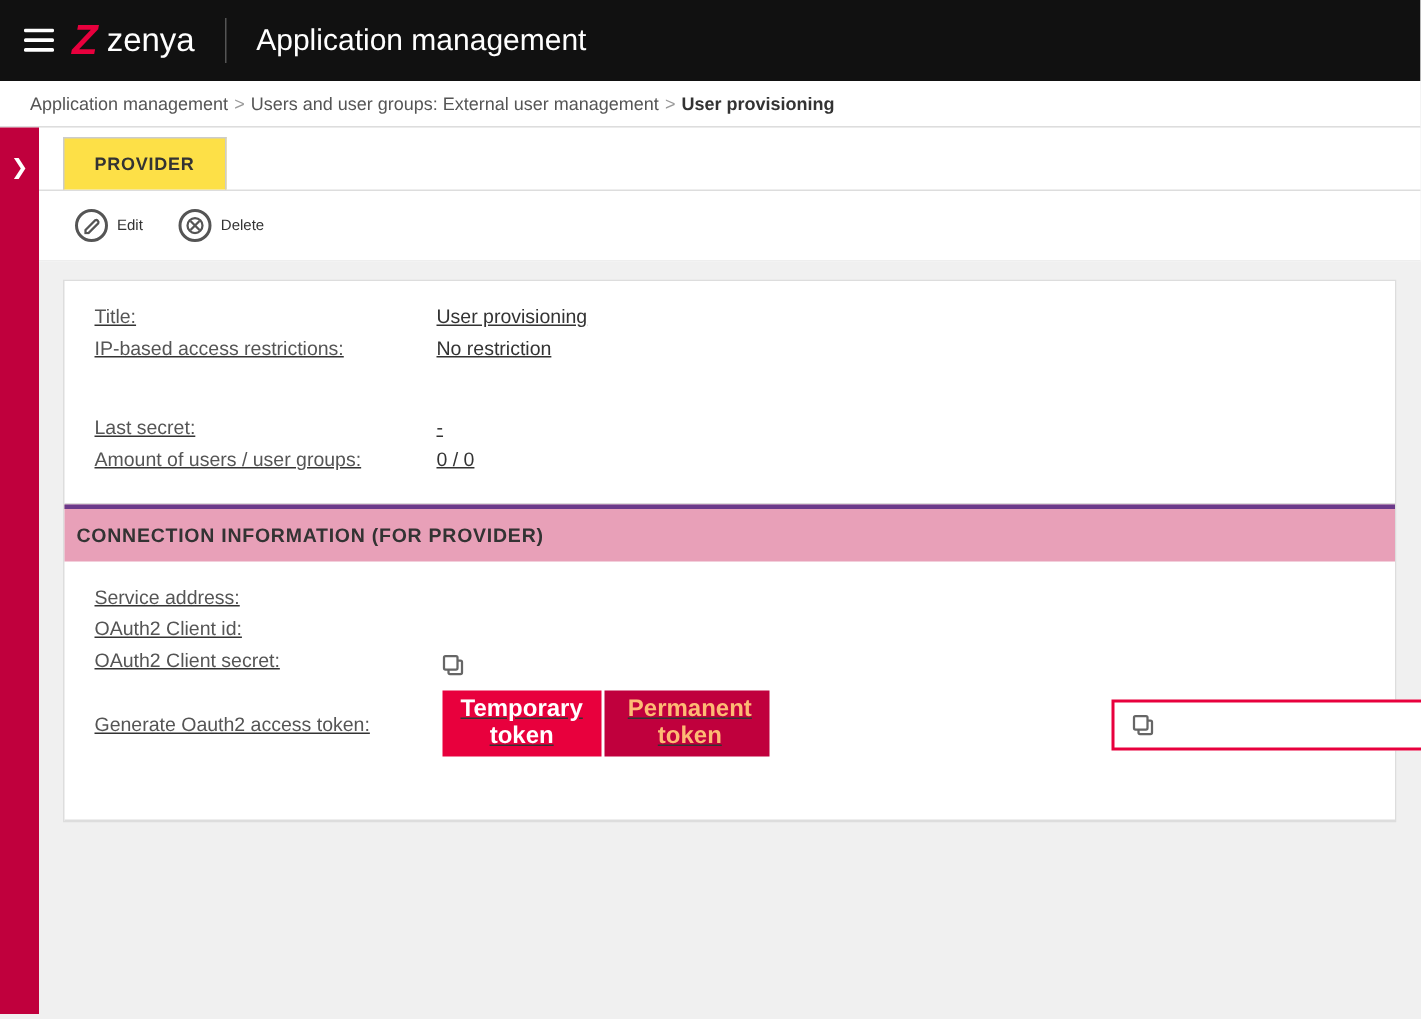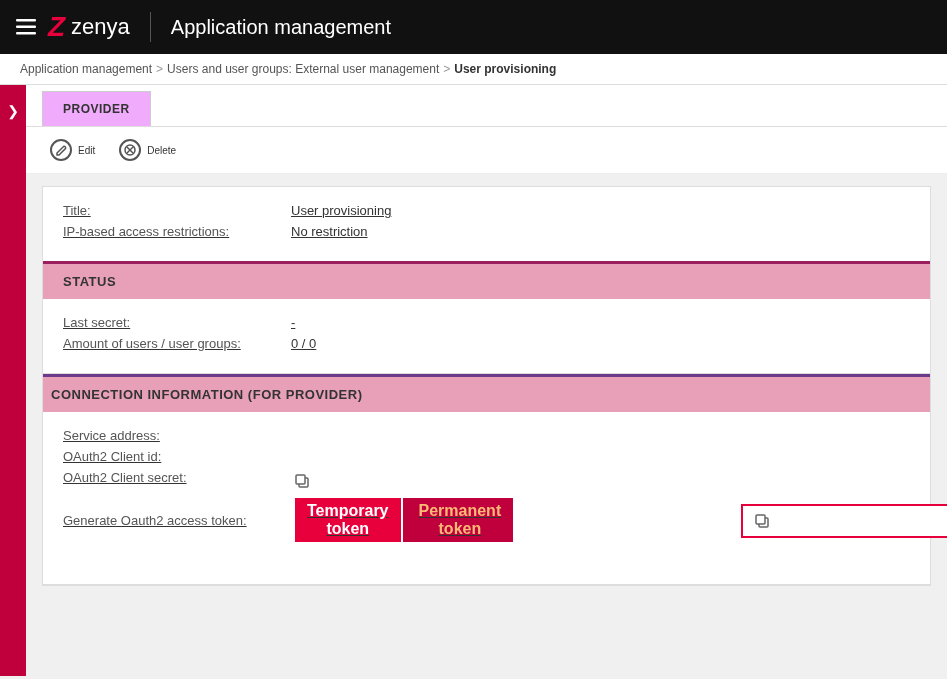--- a/index.html
+++ b/index.html
@@ -96,21 +96,21 @@
       letter-spacing: 0.5px;
       color: #555;
       border: 1px solid #ddd;
       border-bottom: none;
       background: #f5f5f5;
       cursor: pointer;
       margin-right: 2px;
       margin-top: 6px;
     }
     .tab-item.active {
-      background: #f0abfc;
+      background: #fde047;
       color: #333;
       border-color: #ccc;
     }
 
     
     .toolbar {
       background: #fff;
       padding: 10px 20px;
       display: flex;
       gap: 16px;
@@ -313,21 +313,20 @@
         <div class="field-row">
           <span class="field-label">Title:</span>
           <span class="field-value">User provisioning</span>
         </div>
         <div class="field-row">
           <span class="field-label">IP-based access restrictions:</span>
           <span class="field-value">No restriction</span>
         </div>
       </div>
 
-      <div class="status-header">STATUS</div>
       <div class="fields-section">
         <div class="field-row">
           <span class="field-label">Last secret:</span>
           <span class="field-value">-</span>
         </div>
         <div class="field-row">
           <span class="field-label">Amount of users / user groups:</span>
           <span class="field-value">0 / 0</span>
         </div>
       </div>

